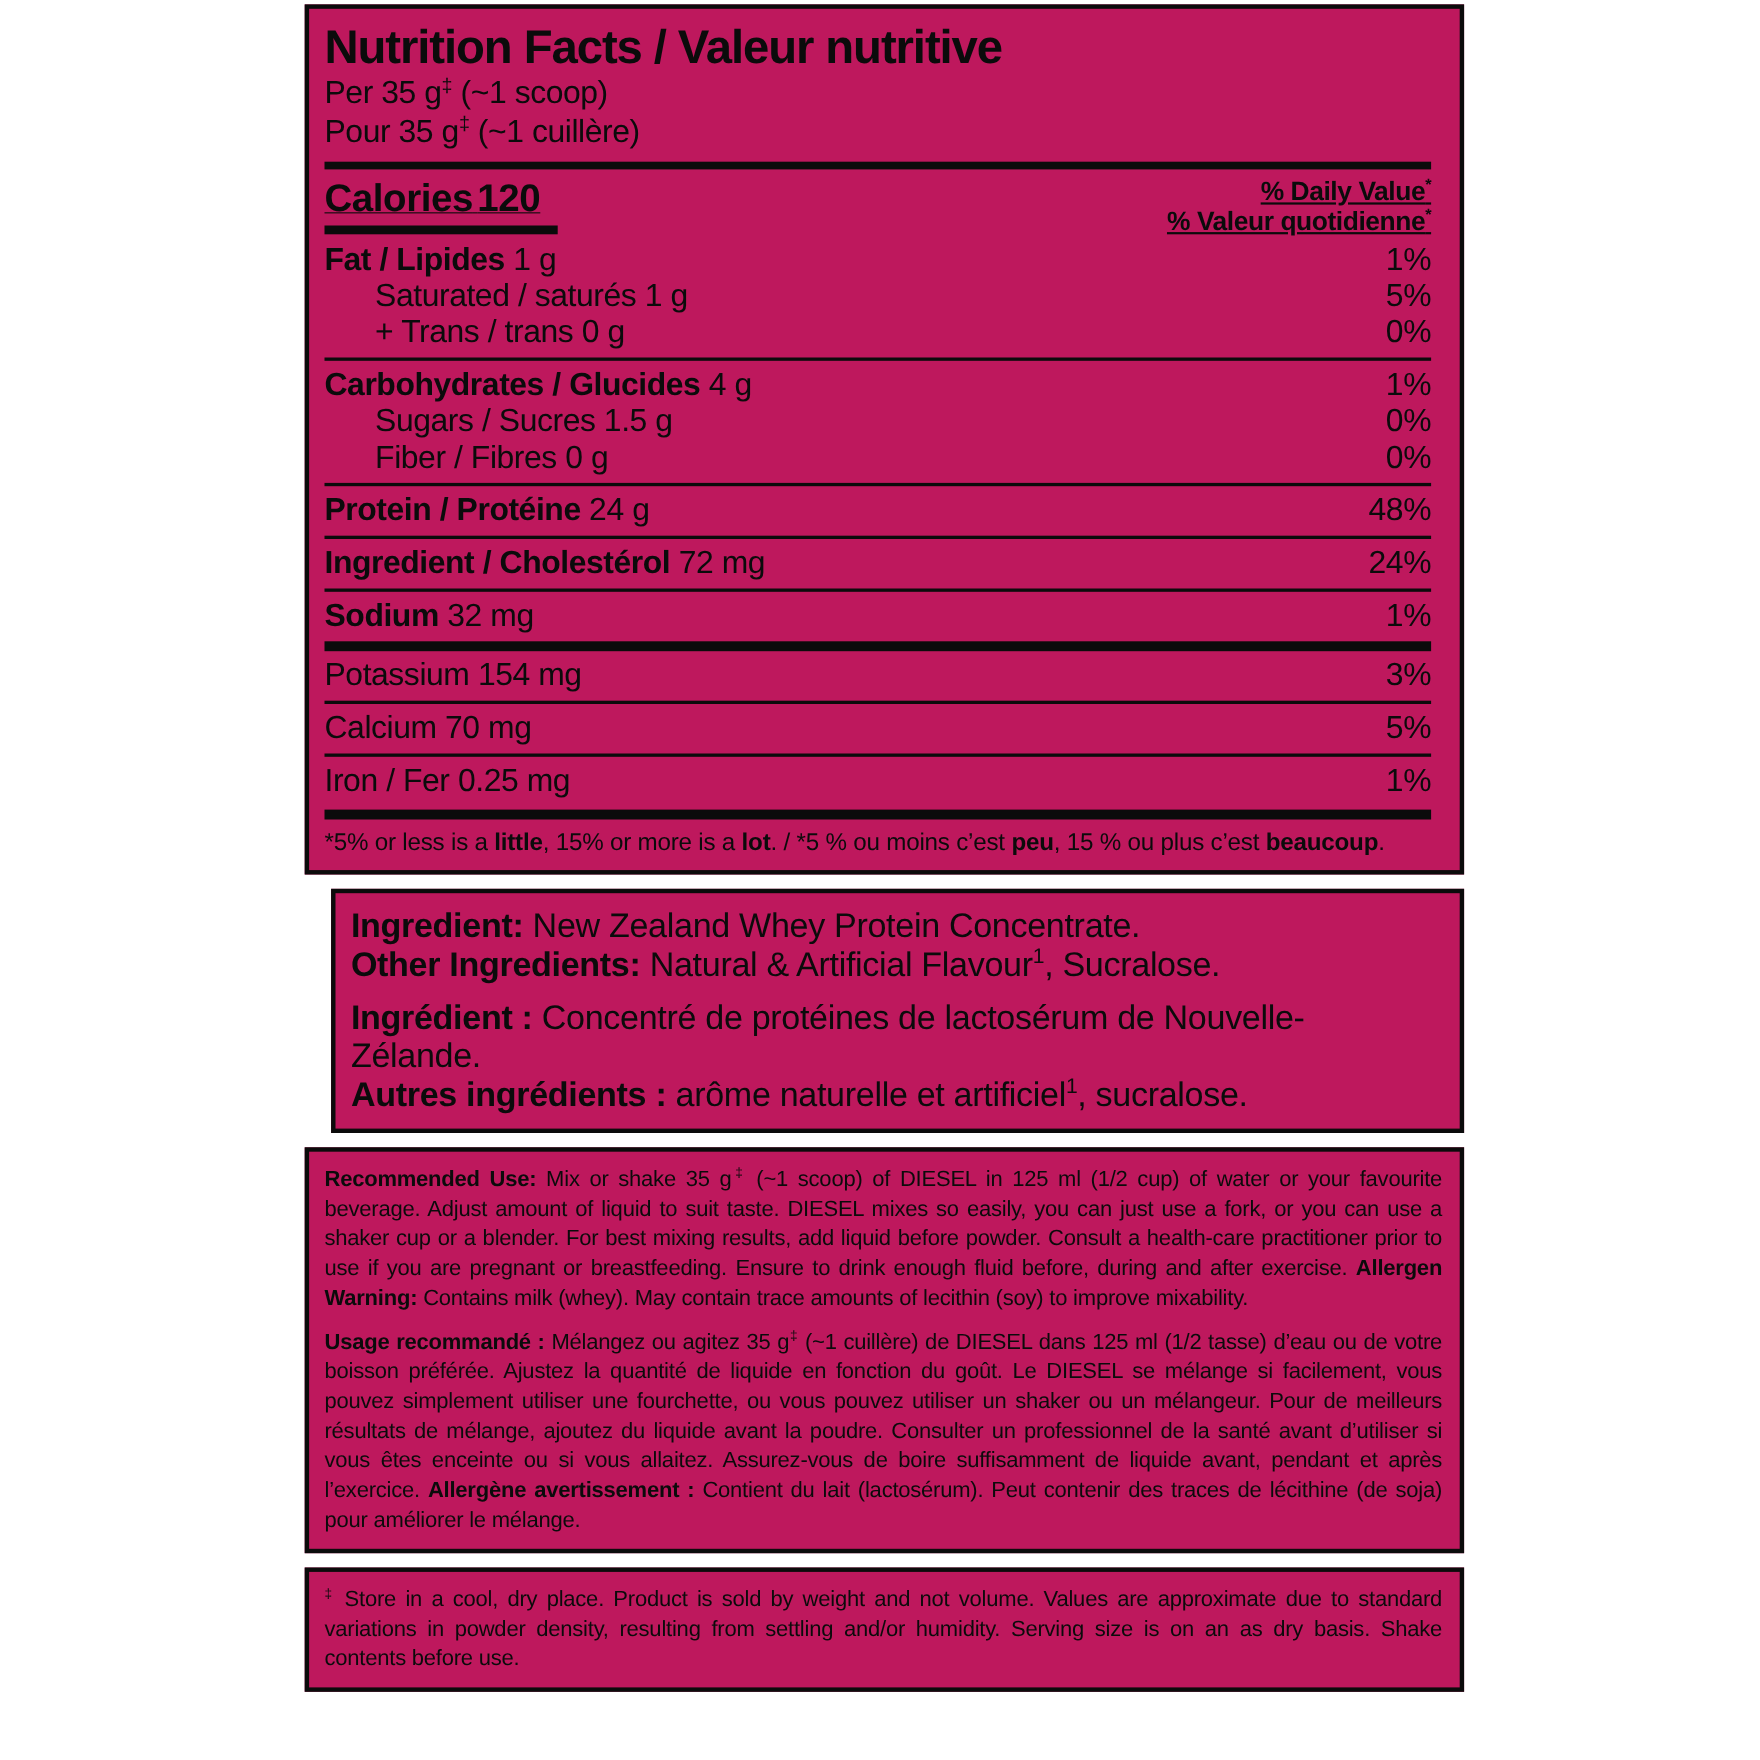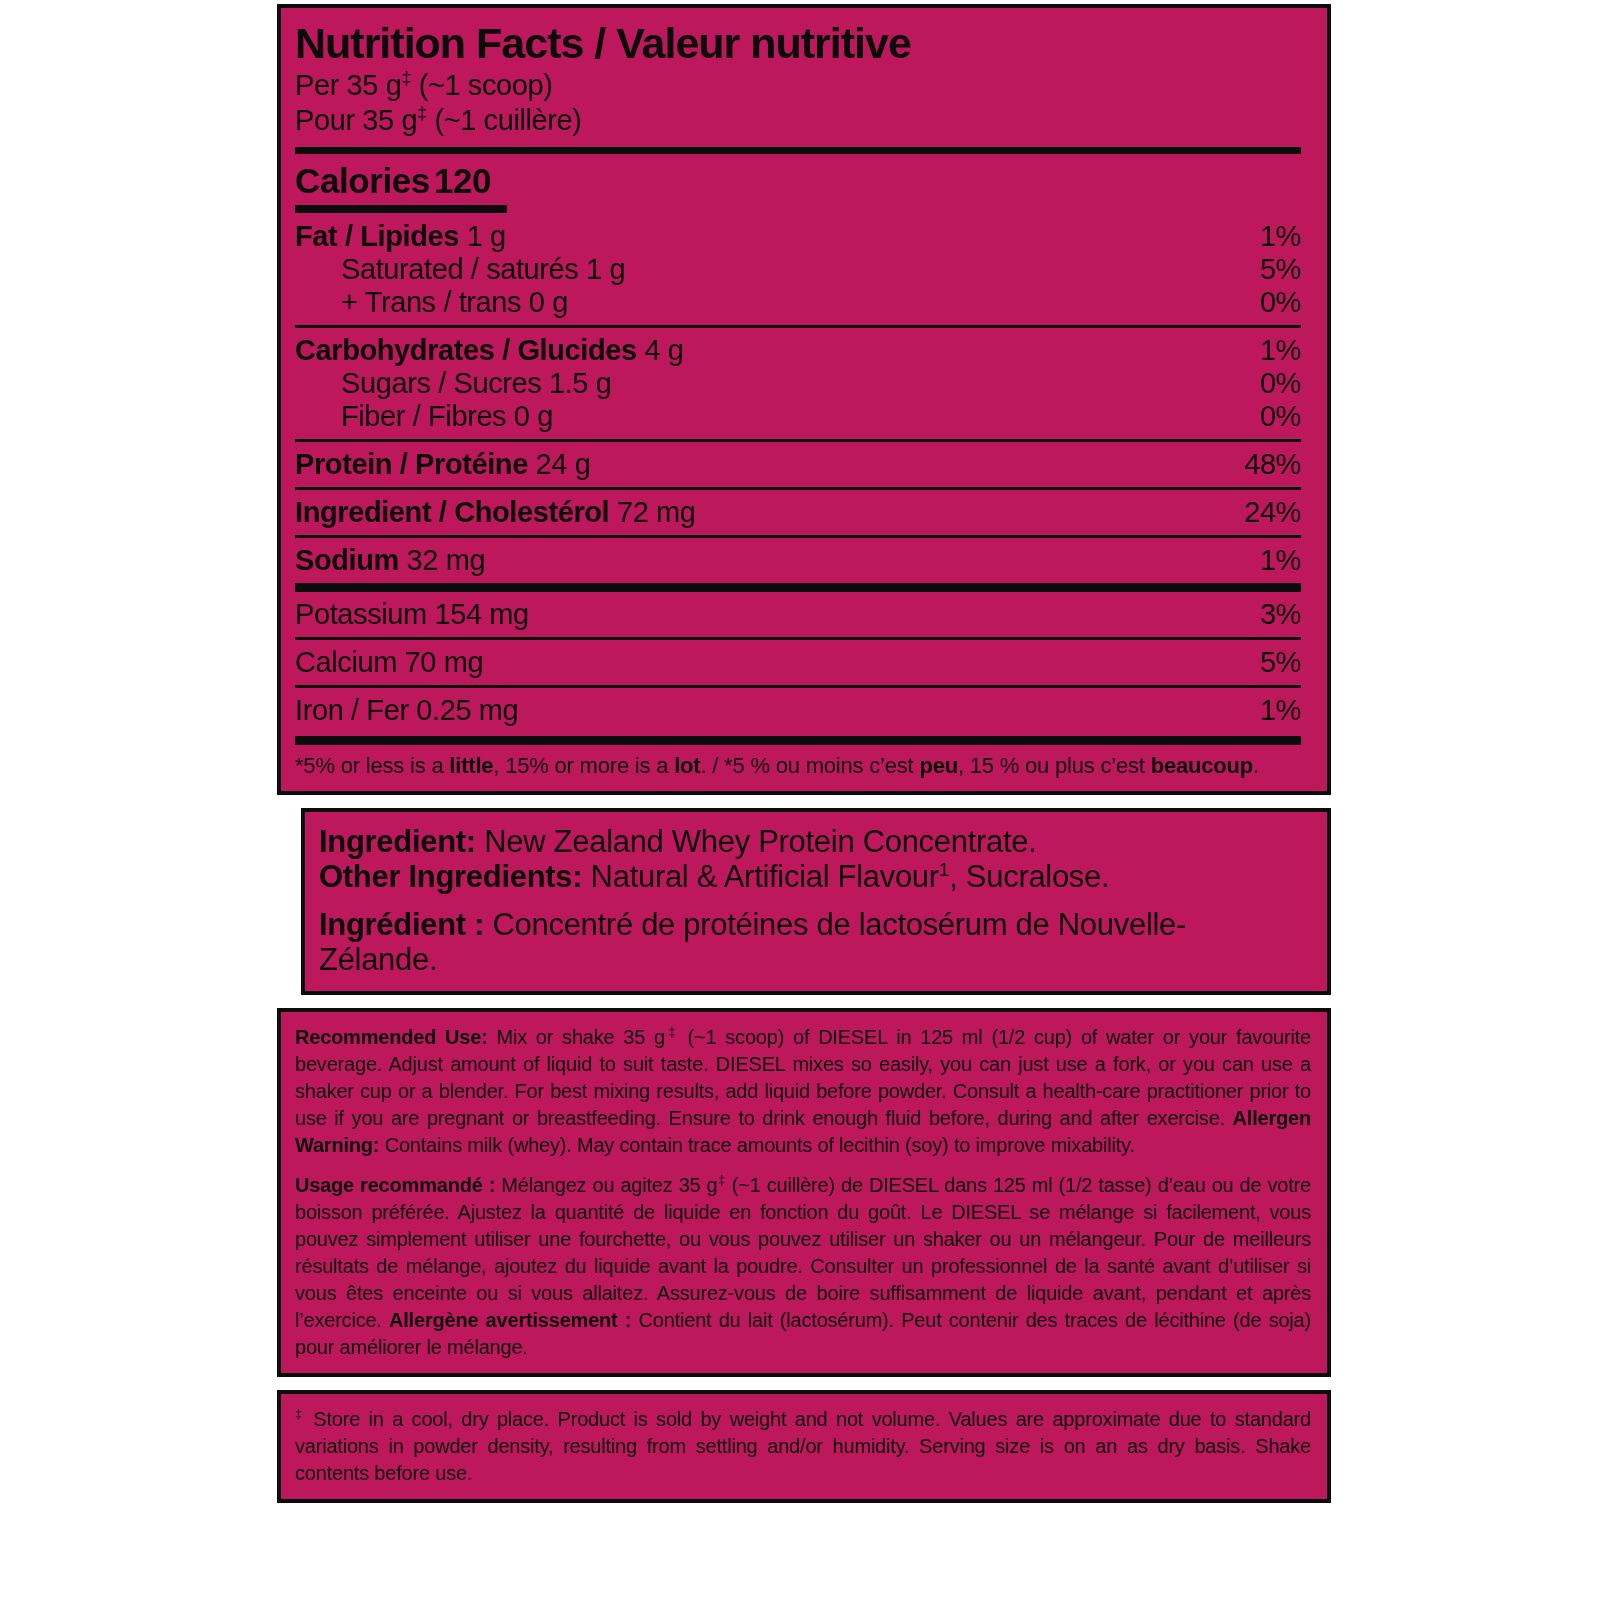--- a/index.html
+++ b/index.html
@@ -9,21 +9,21 @@
     -webkit-font-smoothing:antialiased;
   }
   .sheet{position:absolute;left:277px;top:4px;width:1054px;}
   .box{border:4px solid #0b0b0b;box-sizing:border-box;background:#be185d;margin-bottom:13px;}
 
   
   .nft{padding:10px 26px 12px 14px;letter-spacing:-0.4px;}
   .nft-title{font-size:43px;font-weight:bold;line-height:50px;letter-spacing:-1px;}
   .serving{font-size:29px;line-height:35px;}
   .bar-top{height:7px;background:#0b0b0b;margin-top:9px;}
-  .cal-row{display:flex;justify-content:space-between;align-items:flex-start;margin-top:7px;}
+  .cal-row{display:flex;justify-content:space-between;align-items:flex-start;margin-top:7px;text-decoration:underline;}
   .cal{font-size:35px;font-weight:bold;line-height:40px;}
   .dv{text-align:right;font-size:24px;font-weight:bold;line-height:27px;}
   .cal-bar{width:212px;height:8px;background:#0b0b0b;margin:4px 0 7px;}
   .row{display:flex;justify-content:space-between;font-size:29px;line-height:33px;}
   .row .ind{padding-left:46px;}
   .pct{font-weight:normal;}
   .sep{border-top:3px solid #0b0b0b;margin:6px 0;}
   .sep.thick{border-top:none;height:9px;background:#0b0b0b;margin:6px 0;}
   .bar-foot{height:9px;background:#0b0b0b;margin:9px 0 8px;}
   .nft-footnote{font-size:22px;line-height:26px;letter-spacing:-0.2px;}
@@ -49,20 +49,24 @@
     <div class="nft-title">Nutrition Facts / Valeur nutritive</div>
     <div class="serving"><span>Per 35 g</span><sup>‡</sup><span> (~1 scoop)</span></div>
     <div class="serving"><span>Pour 35 g</span><sup>‡</sup><span> (~1 cuillère)</span></div>
     <div class="bar-top"></div>
 
     <div class="cal-row">
       <div>
         <span class="cal">Calories</span>
         <span class="cal">120</span>
         <div class="cal-bar"></div>
+      </div>
+      <div class="dv">
+        <div><span>% Daily Value</span><sup>*</sup></div>
+        <div><span>% Valeur quotidienne</span><sup>*</sup></div>
       </div>
     </div>
 
     <div id="nutrient-rows">
         <div class="row">
           <span><span class="b">Fat / Lipides</span><span> 1 g</span></span>
           <span class="pct">1%</span>
         </div>
         <div class="row">
           <span class="ind"><span>Saturated / saturés 1 g</span></span>
@@ -121,20 +125,21 @@
     <div class="nft-footnote"><span>*5% or less is a </span><span class="b">little</span><span>, 15% or more is a </span><span class="b">lot</span><span>. / *5 % ou moins c’est </span><span class="b">peu</span><span>, 15 % ou plus c’est </span><span class="b">beaucoup</span><span>.</span></div>
   </div>
 
   <div class="box ing">
     <div class="grp">
       <div><span class="b">Ingredient:</span><span> New Zealand Whey Protein Concentrate.</span></div>
       <div><span class="b">Other Ingredients:</span><span> Natural &amp; Artificial Flavour</span><sup>1</sup><span>, Sucralose.</span></div>
     </div>
     <div class="grp">
       <div><span class="b">Ingrédient :</span><span> Concentré de protéines de lactosérum de Nouvelle-Zélande.</span></div>
+      <div><span class="b">Autres ingrédients :</span><span> arôme naturelle et artificiel</span><sup>1</sup><span>, sucralose.</span></div>
     </div>
   </div>
 
   <div class="box txt">
       <p class="para"><span class="b">Recommended Use:</span><span> Mix or shake 35 g</span><sup>‡</sup><span> (~1 scoop) of DIESEL in 125 ml (1/2 cup) of water or your favourite beverage. Adjust amount of liquid to suit taste. DIESEL mixes so easily, you can just use a fork, or you can use a shaker cup or a blender. For best mixing results, add liquid before powder. Consult a health-care practitioner prior to use if you are pregnant or breastfeeding. Ensure to drink enough fluid before, during and after exercise. </span><span class="b">Allergen Warning:</span><span> Contains milk (whey). May contain trace amounts of lecithin (soy) to improve mixability.</span></p>
       <p class="para"><span class="b">Usage recommandé :</span><span> Mélangez ou agitez 35 g</span><sup>‡</sup><span> (~1 cuillère) de DIESEL dans 125 ml (1/2 tasse) d’eau ou de votre boisson préférée. Ajustez la quantité de liquide en fonction du goût. Le DIESEL se mélange si facilement, vous pouvez simplement utiliser une fourchette, ou vous pouvez utiliser un shaker ou un mélangeur. Pour de meilleurs résultats de mélange, ajoutez du liquide avant la poudre. Consulter un professionnel de la santé avant d’utiliser si vous êtes enceinte ou si vous allaitez. Assurez-vous de boire suffisamment de liquide avant, pendant et après l’exercice. </span><span class="b">Allergène avertissement :</span><span> Contient du lait (lactosérum). Peut contenir des traces de lécithine (de soja) pour améliorer le mélange.</span></p>
     </div>
 
   <div class="box txt">
       <p class="para"><sup>‡</sup><span> Store in a cool, dry place. Product is sold by weight and not volume. Values are approximate due to standard variations in powder density, resulting from settling and/or humidity. Serving size is on an as dry basis. Shake contents before use.</span></p>

